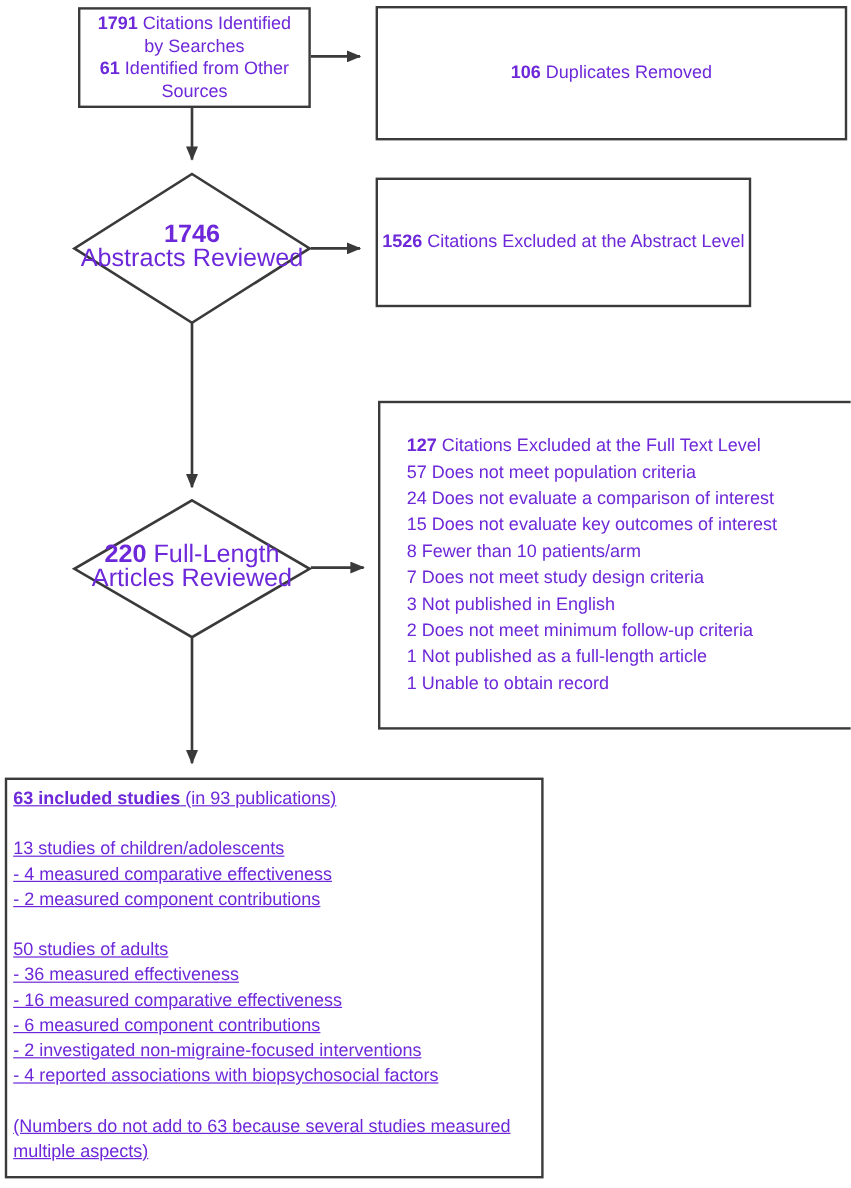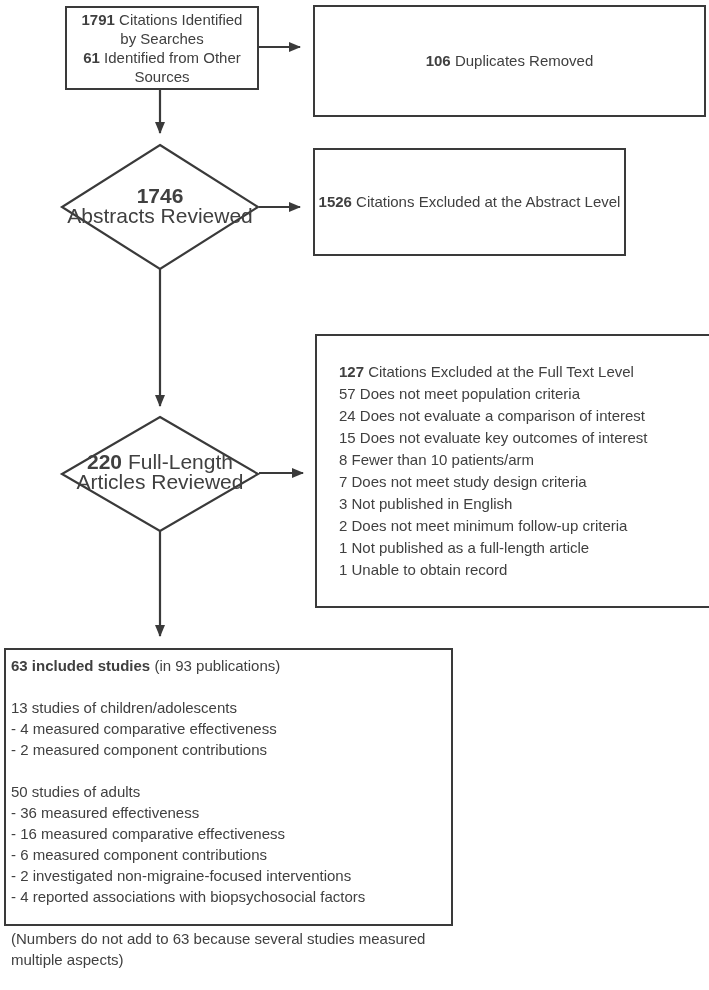--- a/index.html
+++ b/index.html
@@ -6,21 +6,21 @@
     margin: 0;
     padding: 0;
     background: #ffffff;
   }
   .canvas {
     position: relative;
     width: 709px;
     height: 990px;
     background: #ffffff;
     font-family: "Liberation Sans", "DejaVu Sans", sans-serif;
-    color: #404040;
+    color: #6d28d9;
     overflow: hidden;
   }
   .arrows {
     position: absolute;
     left: 0;
     top: 0;
     width: 709px;
     height: 990px;
     pointer-events: none;
   }
@@ -61,23 +61,24 @@
   }
   #box-abstract-excluded {
     left: 313px; top: 148px; width: 313px; height: 108px;
   }
   #box-fulltext-excluded {
     left: 315px; top: 334px; width: 440px; height: 274px;
     padding: 25px 8px 0 22px;
     line-height: 22px;
   }
   #box-included {
-    left: 4px; top: 648px; width: 449px; height: 278px;
+    left: 4px; top: 648px; width: 449px; height: 334px;
     padding: 5px 6px 0 5px;
     line-height: 21px;
+    text-decoration: underline;
   }
   #label-abstracts { left: 62px; top: 186px; width: 196px; }
   #label-articles  { left: 62px; top: 452px; width: 196px; }
 </style>
 </head>
 <body>
 
 <div class="canvas">
 
   <svg class="arrows" viewBox="0 0 709 990" xmlns="http://www.w3.org/2000/svg">

